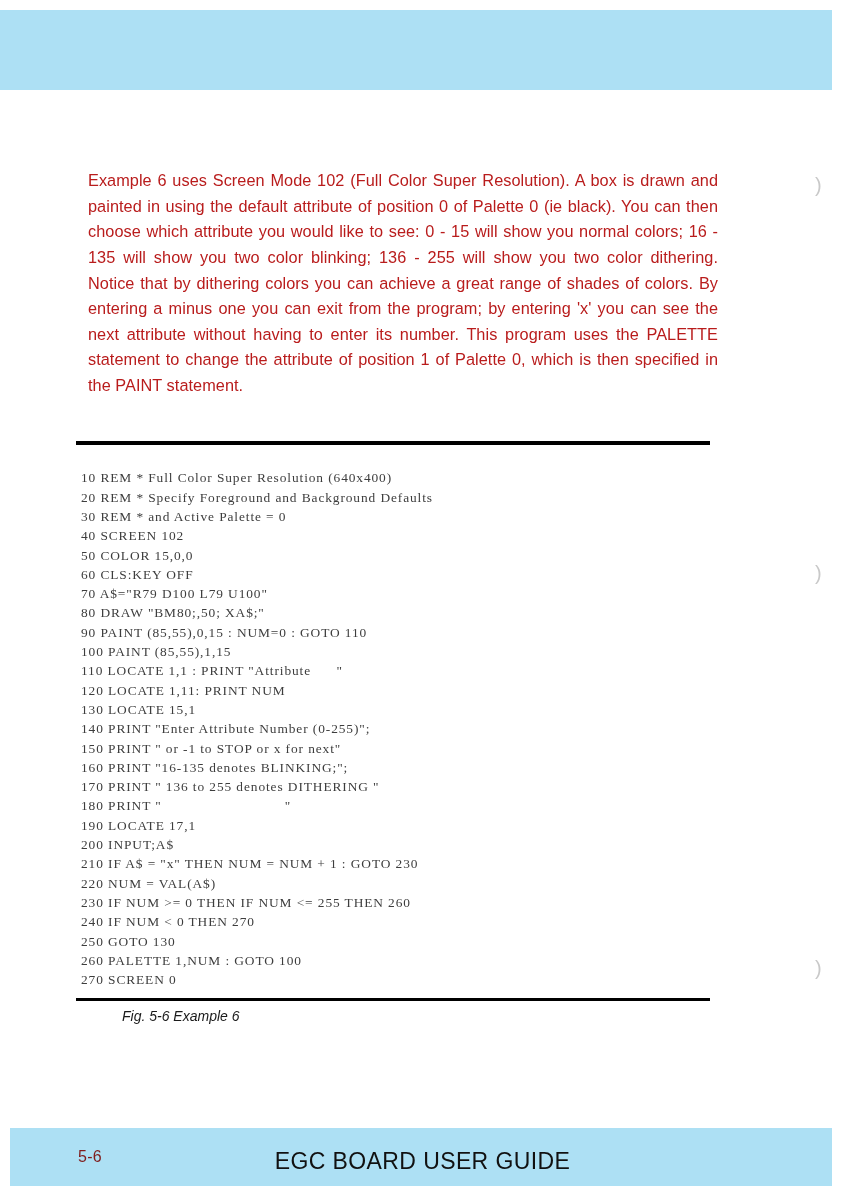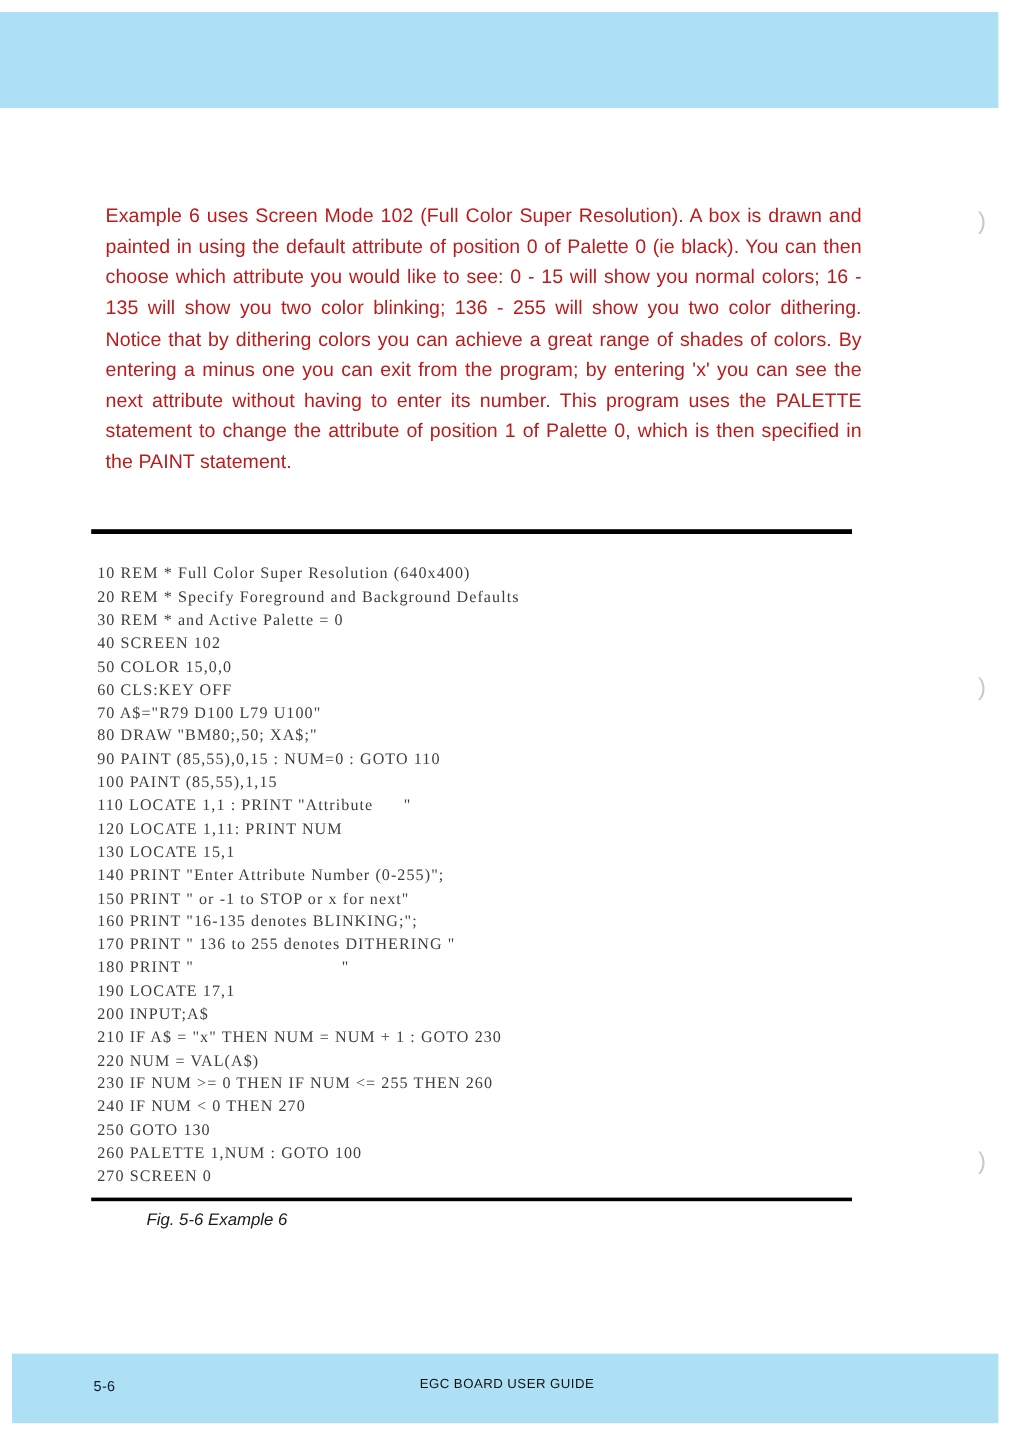--- a/index.html
+++ b/index.html
@@ -50,31 +50,31 @@
     left: 10px;
     top: 1128px;
     width: 822px;
     height: 58px;
     background: #ade0f4;
   }
   .footer-page {
     position: absolute;
     left: 78px;
     top: 1148px;
-    font-size: 12px;
-    color: #0f172a;
+    font-size: 16px;
+    color: #7f1d1d;
     letter-spacing: 0.3px;
   }
   .footer-title {
     position: absolute;
     left: 0;
     top: 1148px;
     width: 845px;
     text-align: center;
-    font-size: 11px;
+    font-size: 23px;
     color: #111;
     letter-spacing: 0.4px;
   }
   
   .para {
     position: absolute;
     left: 88px;
     top: 152px;
     width: 630px;
     font-size: 16.3px;

